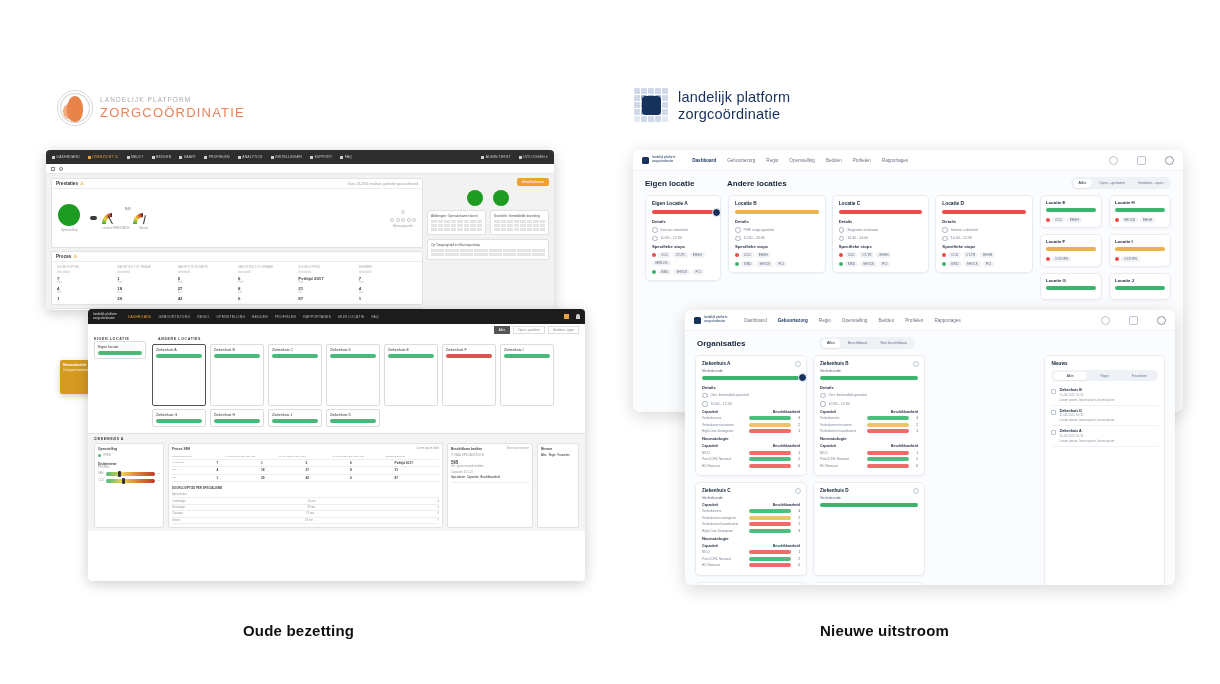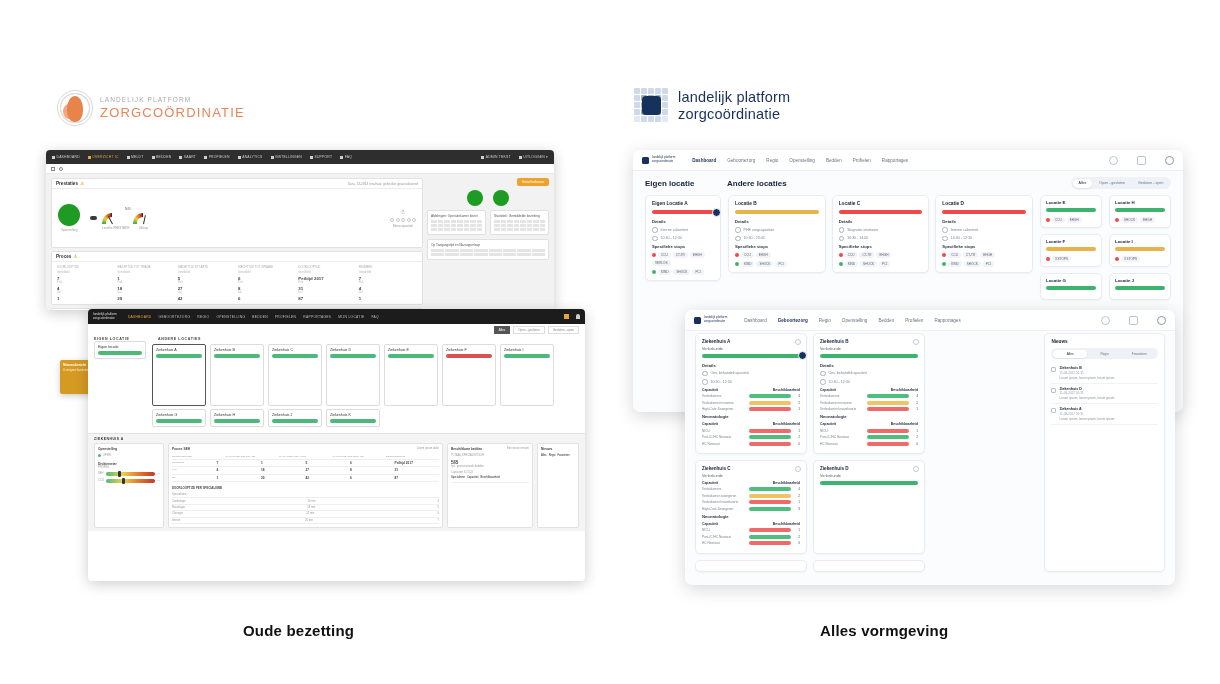--- a/index.html
+++ b/index.html
@@ -953,20 +953,29 @@
           <div class="it">Openstelling</div>
           <div class="it">Bedden</div>
           <div class="it">Profielen</div>
           <div class="it">Rapportages</div>
         </div>
       <div class="sp"></div>
       <div class="ico"></div>
       <div class="ico" style="border-radius:2px;margin-left:8px"></div>
       <div class="ico user" style="margin-left:8px"></div>
     </div>
+    <div class="n-sub">
+      <div class="n-h">Organisaties</div>
+      <div class="n-pillbar" style="margin-left:52px" id="n2f">
+          <div class="p on">Alles</div>
+          <div class="p">Beschikbaar</div>
+          <div class="p">Niet beschikbaar</div>
+        </div>
+      <div style="flex:1"></div>
+    </div>
     <div class="n2-grid">
       <div class="n2-main" id="n2cards">
           <div class="zcard">
             <div class="ttl">Ziekenhuis A</div>
             <div class="gear"></div>
             <div class="sub">Verloskunde</div>
             <div class="statbar green">
               <span class="badge-dot"></span>
             </div>
             <div class="sub-h">Details</div>
@@ -1165,15 +1174,15 @@
                 <div class="dt">11-08-2022 16:31</div>
                 <div class="tx">Lorum ipsum, lorum ipsum, lorum ipsum</div>
               </div>
             </div>
           </div>
       </div>
     </div>
   </div>
 
   <div class="caption" id="cap-old">Oude bezetting</div>
-  <div class="caption" id="cap-new">Alles vormgeving</div>
+  <div class="caption" id="cap-new">Nieuwe uitstroom</div>
 
 </div>
 
 </body></html>

